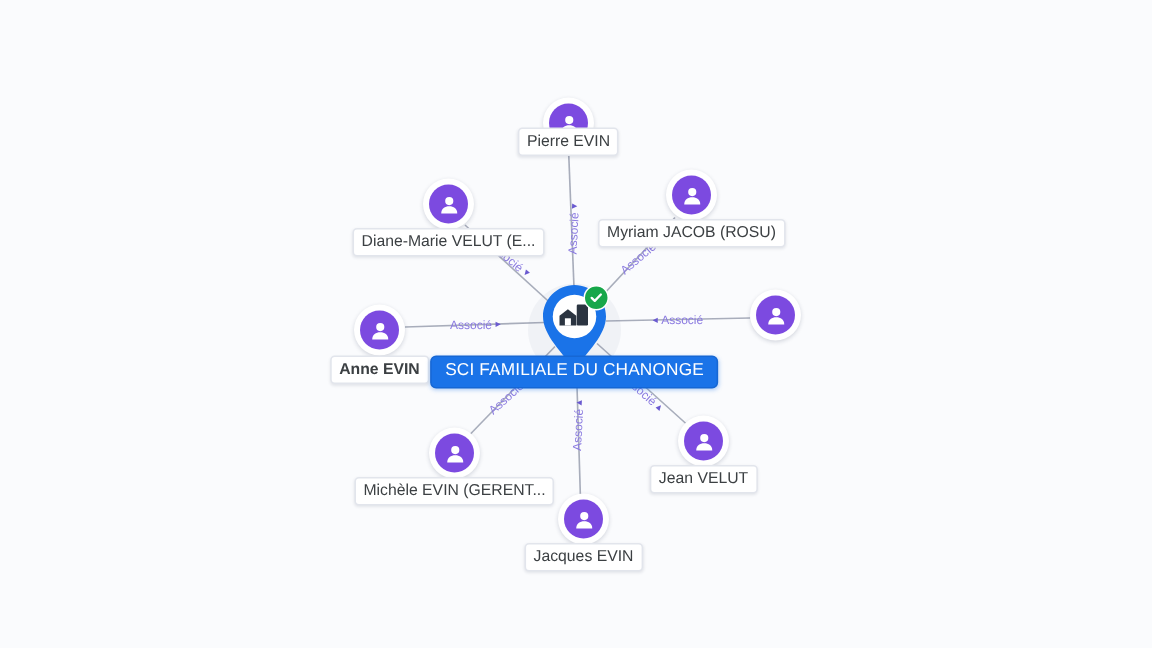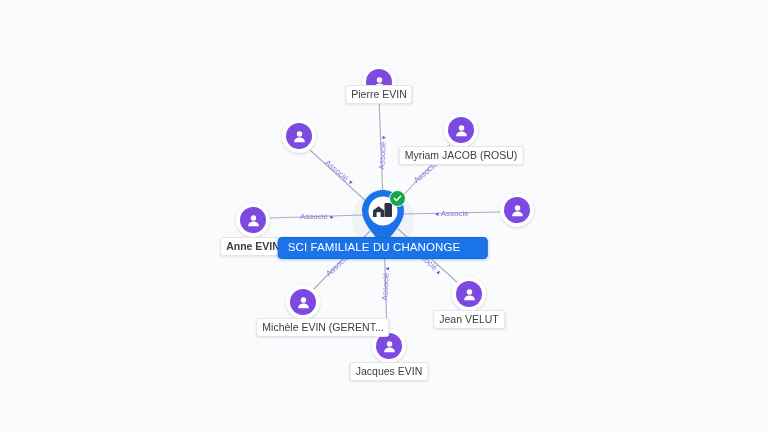--- a/index.html
+++ b/index.html
@@ -103,21 +103,21 @@
     justify-content: center;
   }
   .badge svg { display: block; }
 
   .company-caption {
     position: absolute;
     transform: translateX(-50%);
     background: #1a73e8;
     border: 1px solid #1667d4;
     border-radius: 4px;
-    padding: 3px 27px 4px 9px;
+    padding: 3px 9px 4px 9px;
     font-size: 11.5px;
     line-height: 13px;
     color: #ffffff;
     white-space: nowrap;
     letter-spacing: .1px;
     box-shadow: 0 1px 3px rgba(26,115,232,.35);
     z-index: 9;
   }
 
   
@@ -189,20 +189,21 @@
     </div>
     <div class="caption" style="left: 379px; top: 85px;">Pierre EVIN</div>
     <div class="person" style="left: 299px; top: 136px;">
       <div class="avatar">
         <svg width="15" height="15" viewBox="0 0 16 16">
           <circle cx="8" cy="5.4" r="2.9" fill="#ffffff"></circle>
           <path d="M2.3 14.2 C2.3 10.8 4.9 9.1 8 9.1 C11.1 9.1 13.7 10.8 13.7 14.2 Z" fill="#ffffff"></path>
         </svg>
       </div>
     </div>
+    <div class="caption" style="left: 299px; top: 152px;">Diane-Marie VELUT (E...</div>
     <div class="person" style="left: 461px; top: 130px;">
       <div class="avatar">
         <svg width="15" height="15" viewBox="0 0 16 16">
           <circle cx="8" cy="5.4" r="2.9" fill="#ffffff"></circle>
           <path d="M2.3 14.2 C2.3 10.8 4.9 9.1 8 9.1 C11.1 9.1 13.7 10.8 13.7 14.2 Z" fill="#ffffff"></path>
         </svg>
       </div>
     </div>
     <div class="caption" style="left: 461px; top: 146px;">Myriam JACOB (ROSU)</div>
     <div class="person" style="left: 253px; top: 220px;">
@@ -223,21 +224,21 @@
       </div>
     </div>
     <div class="person" style="left: 303px; top: 302px;">
       <div class="avatar">
         <svg width="15" height="15" viewBox="0 0 16 16">
           <circle cx="8" cy="5.4" r="2.9" fill="#ffffff"></circle>
           <path d="M2.3 14.2 C2.3 10.8 4.9 9.1 8 9.1 C11.1 9.1 13.7 10.8 13.7 14.2 Z" fill="#ffffff"></path>
         </svg>
       </div>
     </div>
-    <div class="caption" style="left: 303px; top: 318px; margin-left: 20px;">Michèle EVIN (GERENT...</div>
+    <div class="caption" style="left: 303px; top: 318px;">Michèle EVIN (GERENT...</div>
     <div class="person" style="left: 469px; top: 294px;">
       <div class="avatar">
         <svg width="15" height="15" viewBox="0 0 16 16">
           <circle cx="8" cy="5.4" r="2.9" fill="#ffffff"></circle>
           <path d="M2.3 14.2 C2.3 10.8 4.9 9.1 8 9.1 C11.1 9.1 13.7 10.8 13.7 14.2 Z" fill="#ffffff"></path>
         </svg>
       </div>
     </div>
     <div class="caption" style="left: 469px; top: 310px;">Jean VELUT</div>
     <div class="person" style="left: 389px; top: 346px;">

